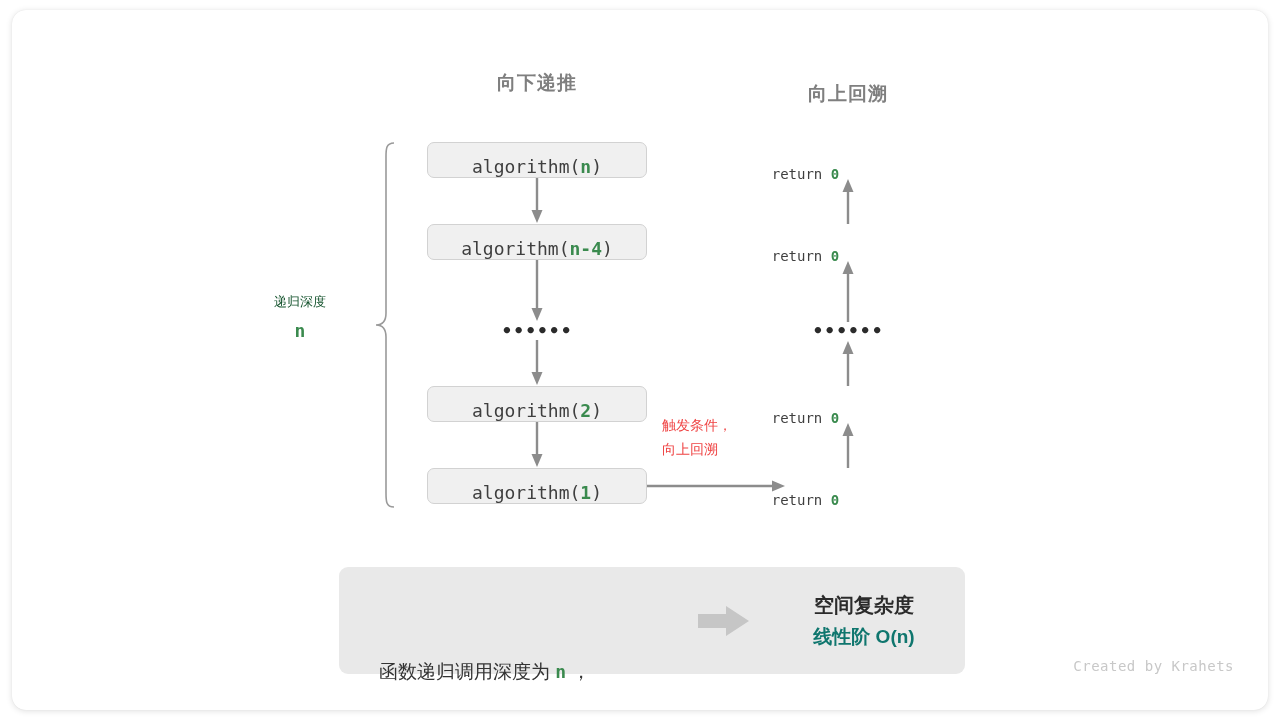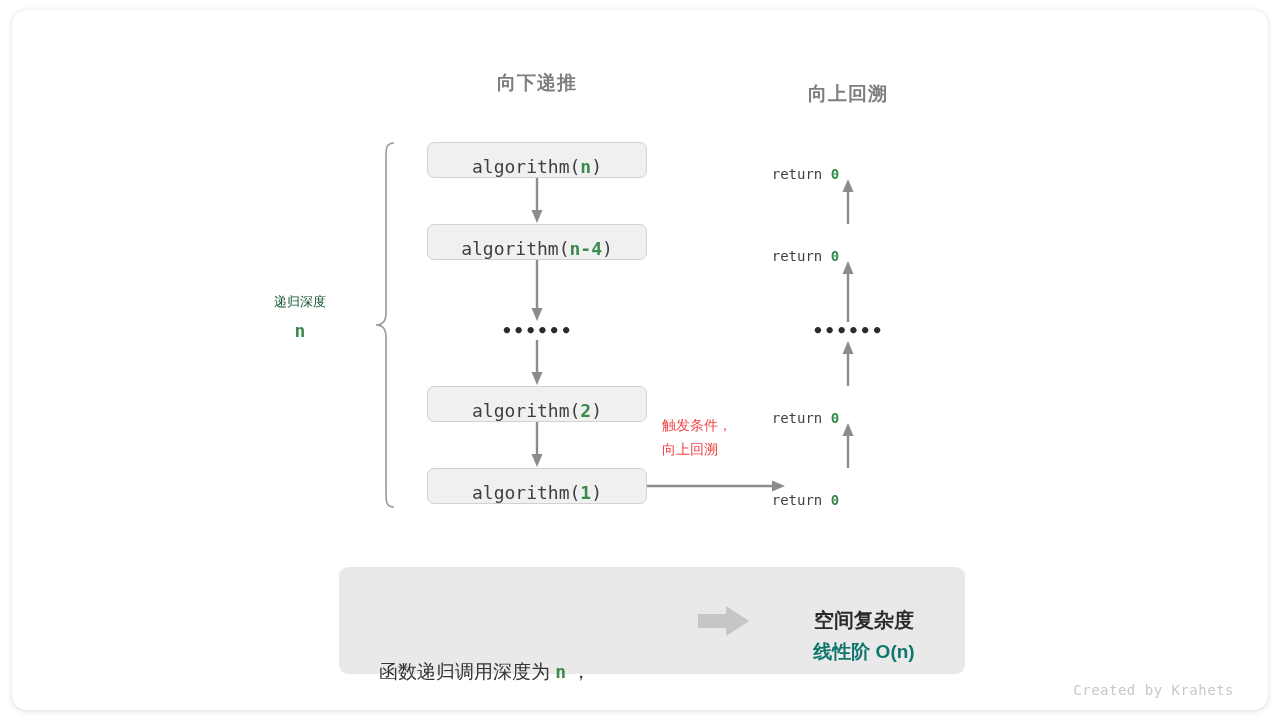--- a/index.html
+++ b/index.html
@@ -144,21 +144,21 @@
     color: #3a8a4e;
   }
   #summary-arrow {
     position: absolute;
     left: 359px;
     top: 38px;
   }
   #summary-right {
     position: absolute;
     left: 430px;
-    top: 37px;
+    top: 22px;
     width: 190px;
     text-align: center;
     white-space: nowrap;
   }
   #summary-right .r1 {
     display: block;
     font-size: 20px;
     font-weight: bold;
     color: #2b2b2b;
     line-height: 32px;
@@ -168,21 +168,21 @@
     font-size: 19px;
     font-weight: bold;
     color: #0f766e;
     line-height: 32px;
   }
 
   
   #footer {
     position: absolute;
     right: 34px;
-    bottom: 12px;
+    bottom: 36px;
     font-family: "DejaVu Sans Mono", "Liberation Mono", monospace;
     font-size: 14px;
     color: #c8c8c8;
     letter-spacing: 0.5px;
     white-space: nowrap;
   }
 </style>
 </head>
 <body>
 

